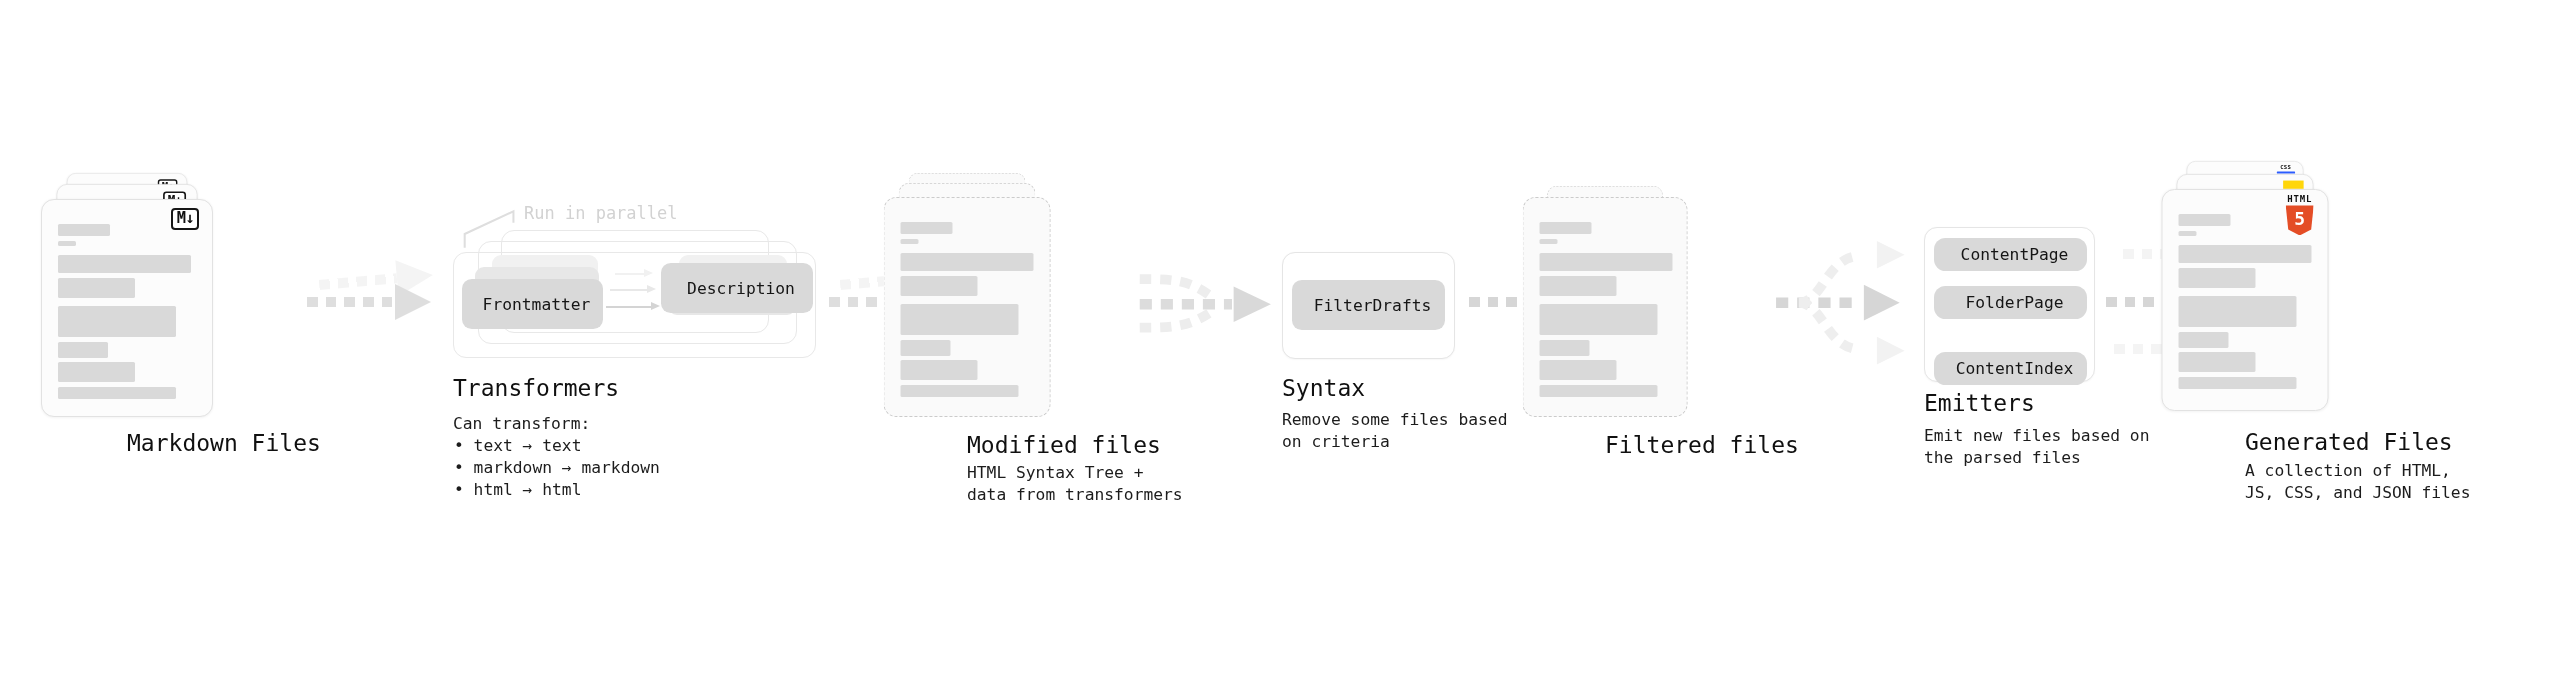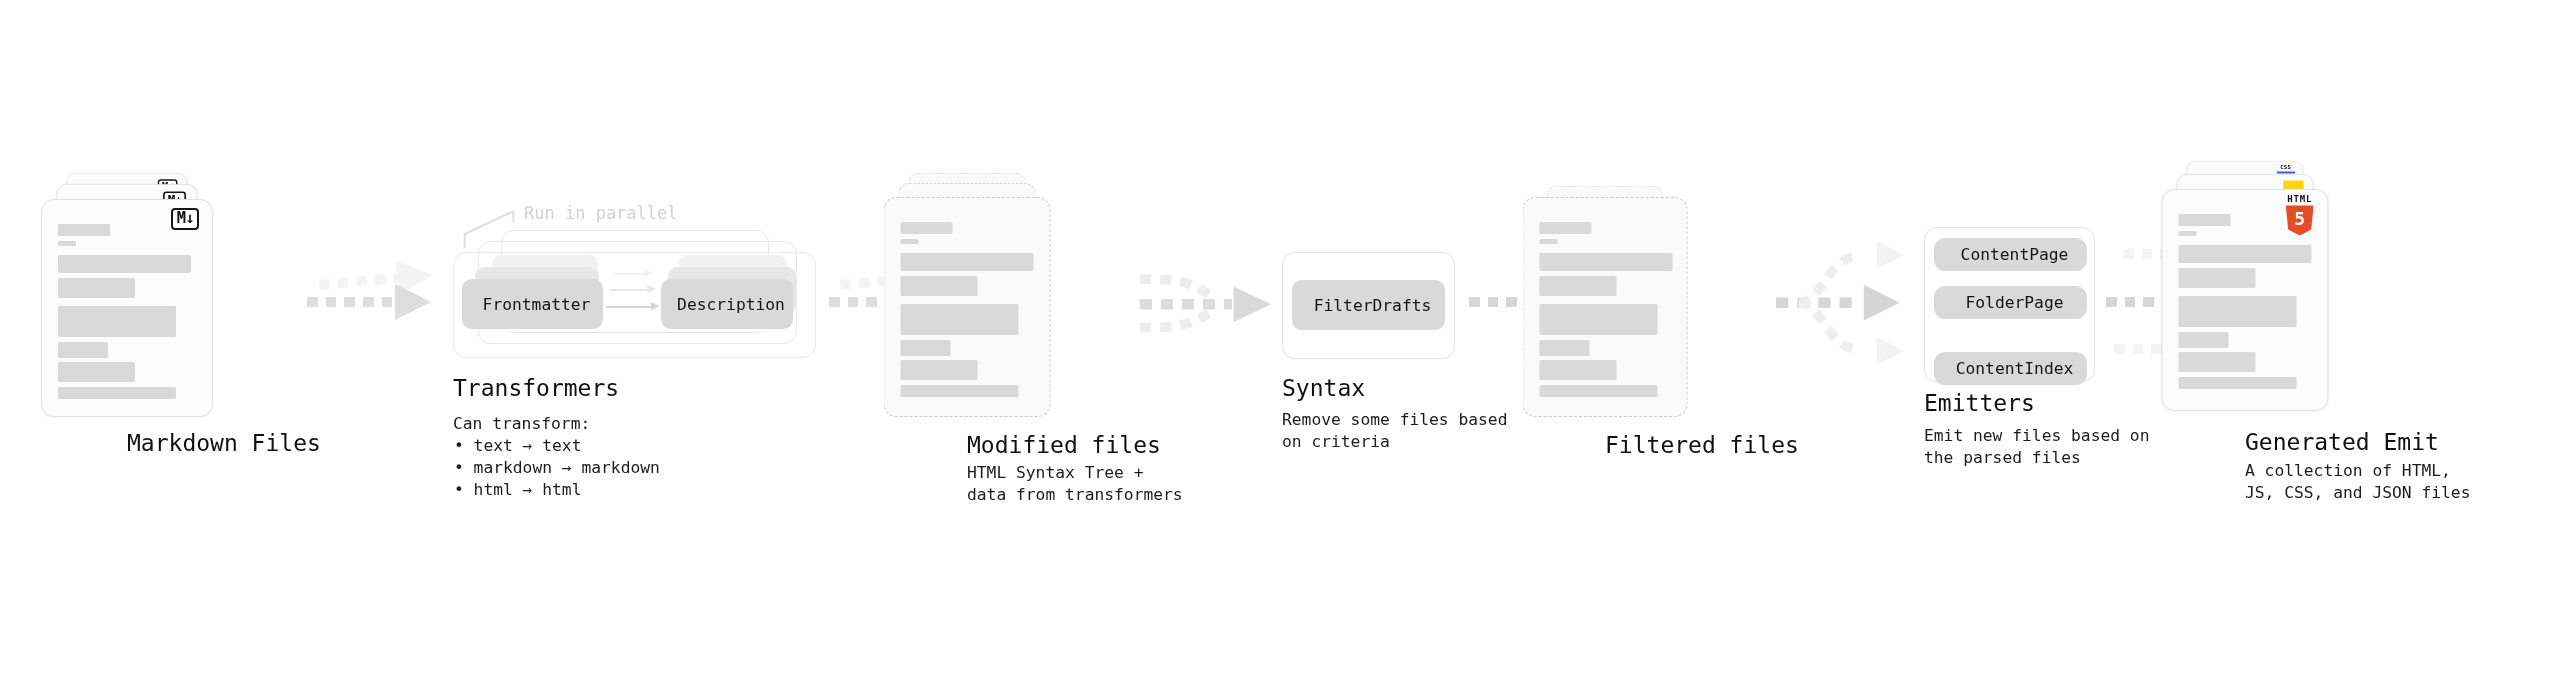--- a/index.html
+++ b/index.html
@@ -91,21 +91,21 @@
   .em-box  { left:1924px; top:227px; width:171px; height:155px; }
   
   .pill { position:absolute; background:#d9d9d9; border-radius:9.8px; color:#151515;
           display:flex; align-items:center; justify-content:center; font-size:16.3px; box-sizing:border-box;padding-left:8px; }
   .ghost { position:absolute; border-radius:9px; }
   .fg2 { left:492px; top:255px; width:106px; height:46px; background:#f1f1f1; }
   .fg1 { left:475px; top:267px; width:124px; height:48px; background:#e7e7e7; }
   .dg2 { left:679px; top:255px; width:108px; height:46px; background:#f1f1f1; }
   .dg1 { left:668px; top:267px; width:128px; height:48px; background:#e7e7e7; }
   .node-frontmatter { left:462px; top:279px; width:141px; height:50px; }
-  .node-description { left:661px; top:279px; width:132px; height:50px; }
+  .node-description { left:661px; top:263px; width:152px; height:50px; }
   .node-filterdrafts { left:1292px; top:280px; width:153px; height:50px; }
   .em-pill { left:1934px; width:153px; height:32.5px; border-radius:11.4px; }
   .em-1 { top:238px; } .em-2 { top:286px; } .em-3 { top:352px; }
   
   .mini-arrow { position:absolute; height:2.4px; }
   .mini-arrow::before { content:""; position:absolute; left:0; right:8.1px; top:0; height:2.4px; background:currentColor; }
   .mini-arrow::after  { content:""; position:absolute; right:0; top:-4.1px; width:0; height:0;
                         border-left:9.8px solid currentColor; border-top:4.9px solid transparent; border-bottom:4.9px solid transparent; }
   .m1 { left:615px; top:273px; width:38px; color:#f1f1f1; }
   .m2 { left:610px; top:289px; width:46px; color:#e8e8e8; }
@@ -333,20 +333,20 @@
           <i class="b b2"></i>
           <i class="b b3"></i>
           <i class="b b4"></i>
           <i class="b b5"></i>
           <i class="b b6"></i>
           <i class="b b7"></i>
           <i class="b b8"></i>
         </div>
     </div>
   </div>
-  <div class="stage-label lbl-gen">Generated Emit</div>
+  <div class="stage-label lbl-gen">Generated Files</div>
   <div class="stage-desc ds-gen">
     <div>A collection of HTML,</div>
     <div>JS, CSS, and JSON files</div>
   </div>
 
 </div>
 
 
 </body></html>

